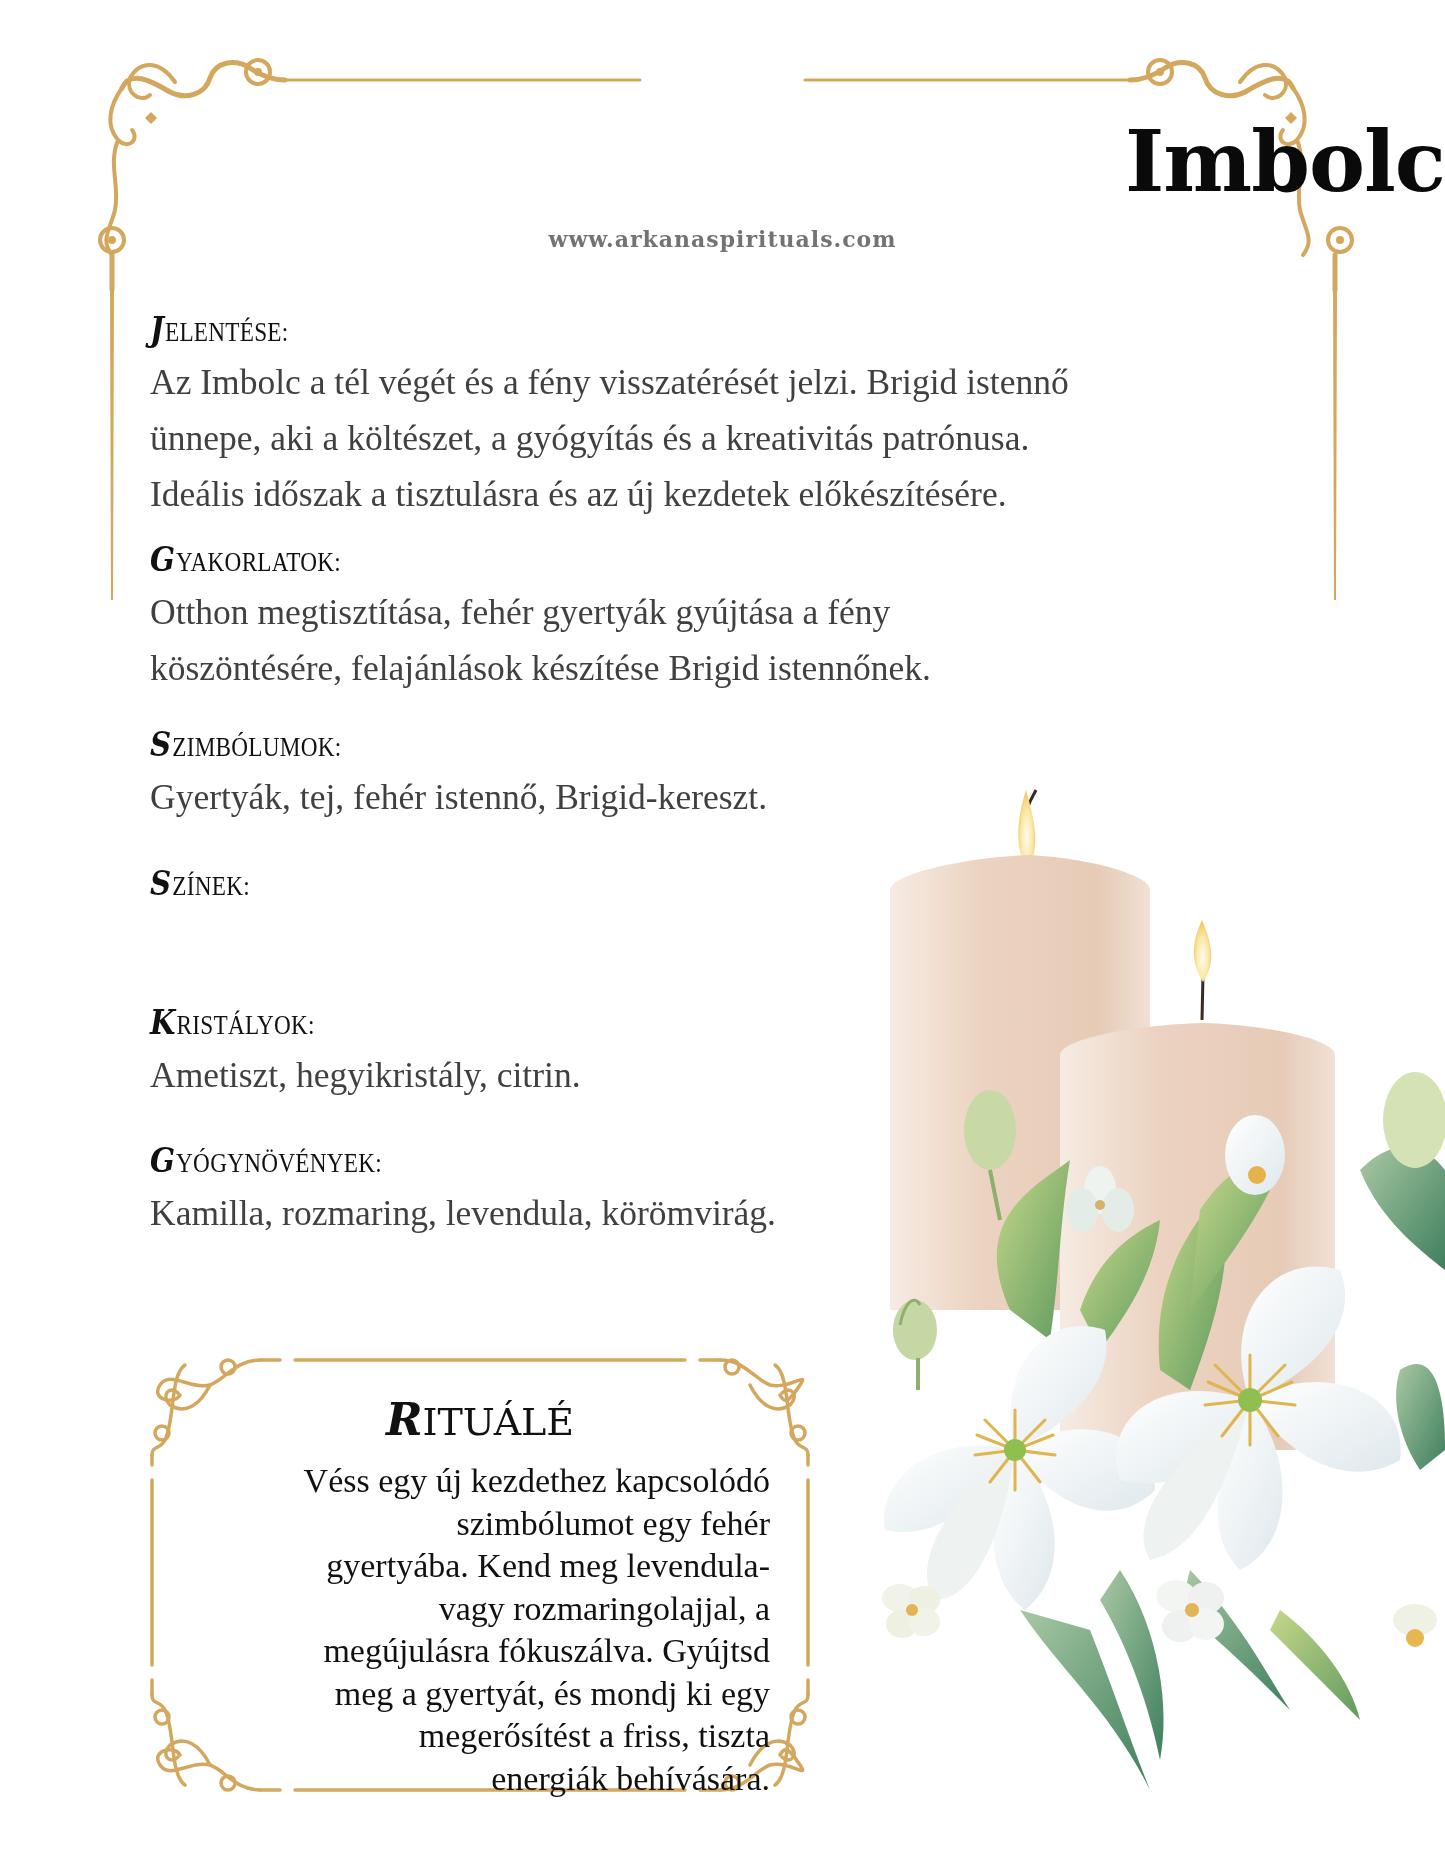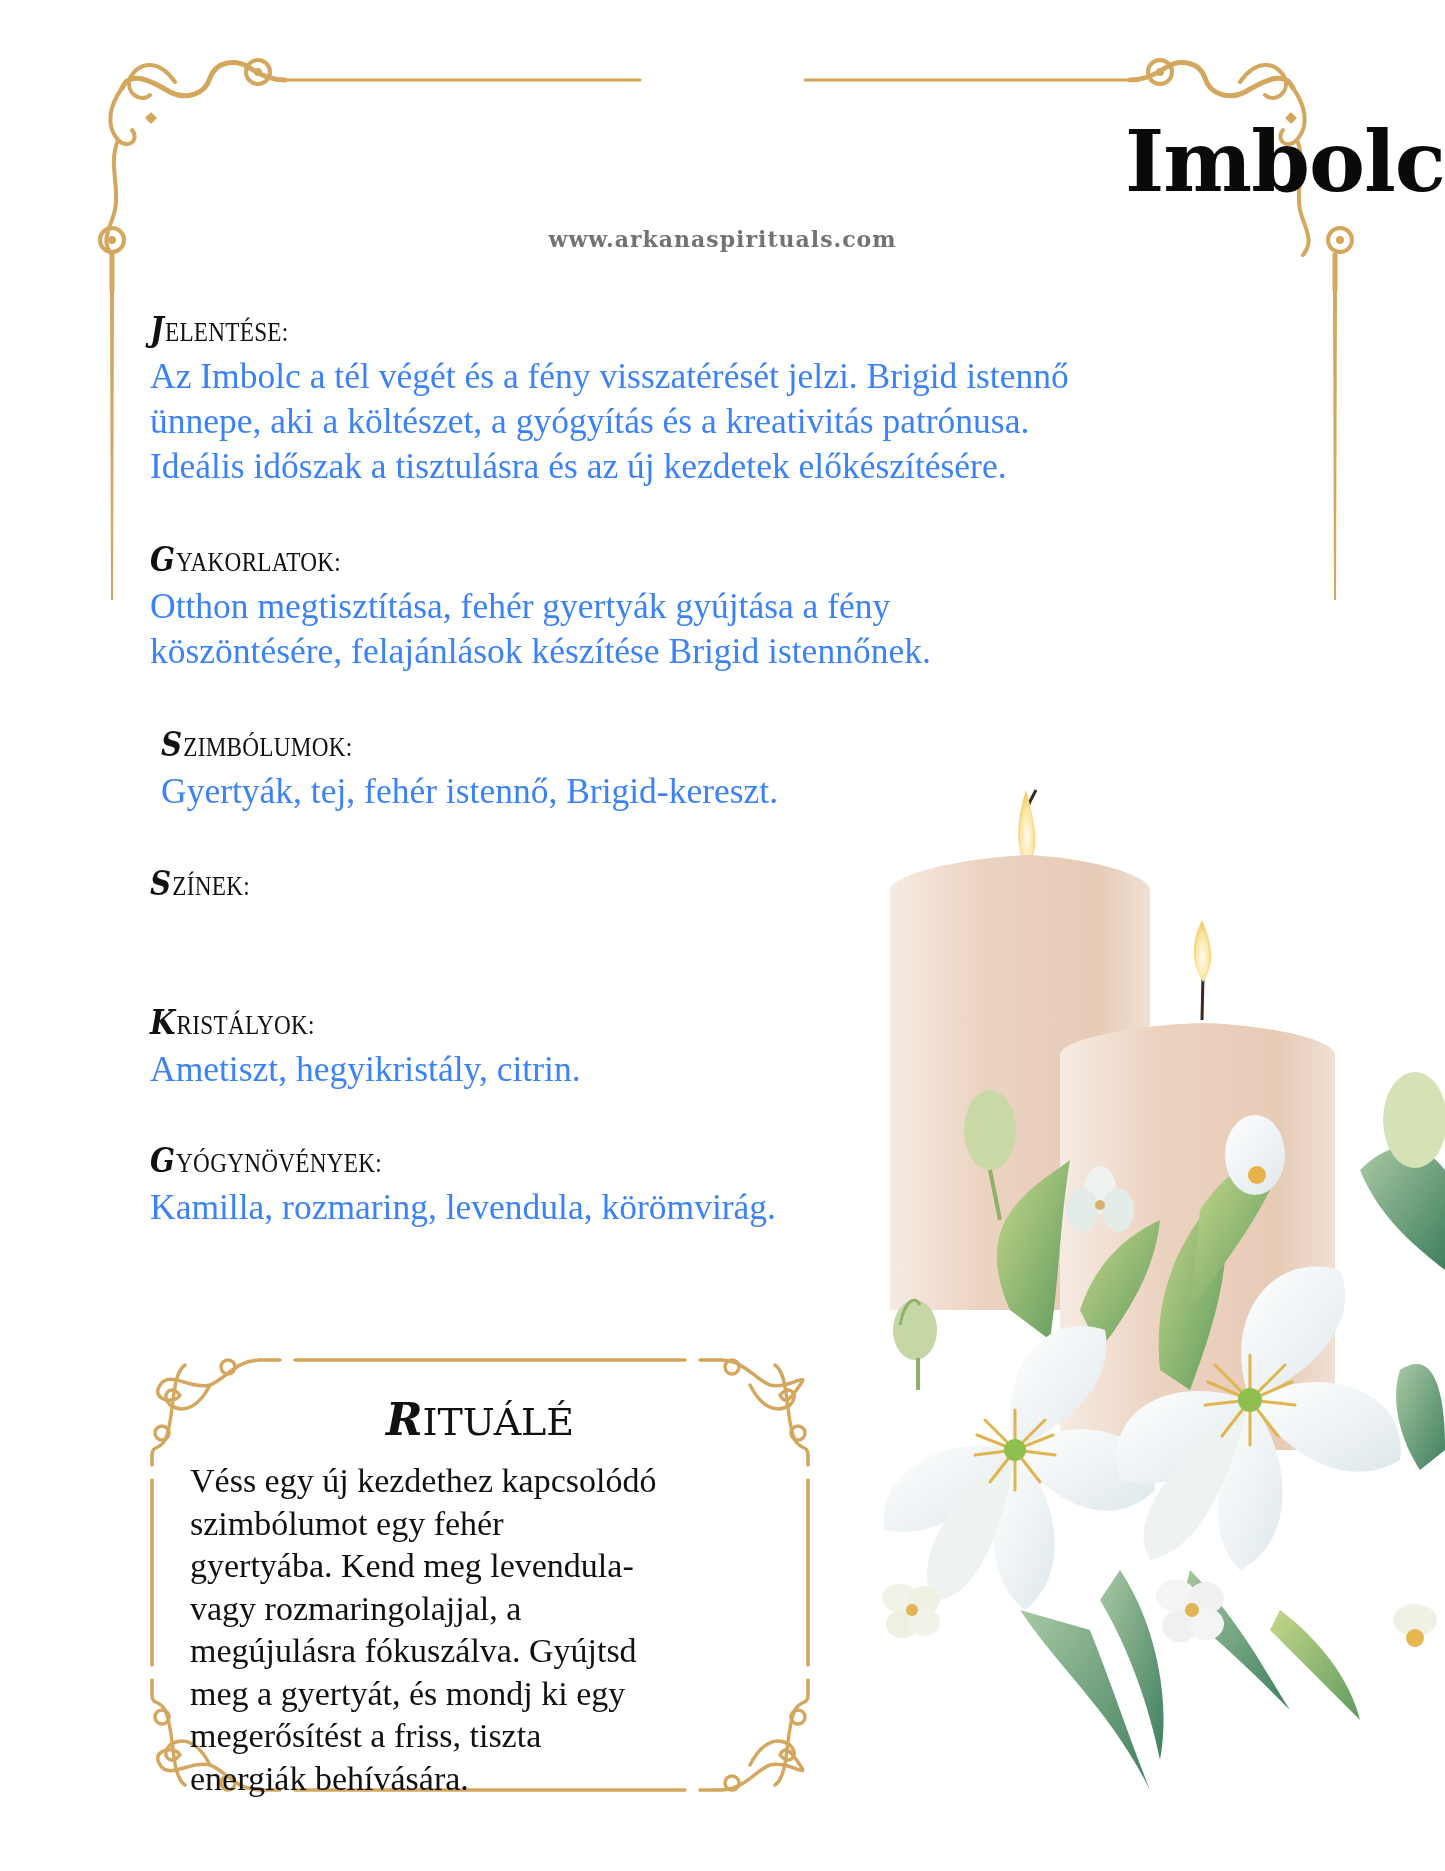--- a/index.html
+++ b/index.html
@@ -7,27 +7,27 @@
 
     
     .frame-svg { position: absolute; left: 0; top: 0; width: 1445px; height: 620px; pointer-events: none; }
 
     .title { position: absolute; left: 0; width: 1445px; top: 120px; text-align: right; font-family: "DejaVu Serif", serif; font-weight: bold; font-size: 84px; letter-spacing: -1px; color: #0a0a0a; line-height: 1; }
     .site { position: absolute; left: 0; width: 1445px; top: 226px; text-align: center; font-family: "DejaVu Serif", serif; font-weight: bold; font-size: 22px; letter-spacing: 1px; color: #737373; }
 
     .section { position: absolute; left: 150px; width: 1150px; }
     .sec-label { font-family: "Liberation Serif", serif; font-size: 27px; color: #111; line-height: 1; letter-spacing: 0.3px; transform: scaleX(0.86); transform-origin: left center; white-space: nowrap; }
     .sec-label .cap { font-family: "DejaVu Serif", serif; font-style: italic; font-weight: bold; font-size: 34px; margin-right: 1px; }
-    .sec-body { font-family: "Liberation Serif", serif; font-size: 35.5px; line-height: 45px; color: #3b82f6; margin-top: 8px; white-space: pre-line; }
+    .sec-body { font-family: "Liberation Serif", serif; font-size: 35.5px; line-height: 56px; color: #404040; margin-top: 8px; white-space: pre-line; }
 
     
     .ritual-svg { position: absolute; left: 140px; top: 1345px; width: 680px; height: 460px; pointer-events: none; }
     .ritual-title { position: absolute; left: 150px; width: 660px; top: 1398px; text-align: center; font-family: "DejaVu Serif", serif; font-size: 38px; color: #111; line-height: 1; }
     .ritual-title .cap { font-style: italic; font-weight: bold; font-size: 44px; }
-    .ritual-body { position: absolute; left: 190px; width: 580px; top: 1460px; text-align: left; font-family: "Liberation Serif", serif; font-size: 34px; line-height: 42.5px; color: #111; white-space: pre-line; }
+    .ritual-body { position: absolute; left: 190px; width: 580px; top: 1460px; text-align: right; font-family: "Liberation Serif", serif; font-size: 34px; line-height: 42.5px; color: #111; white-space: pre-line; }
 
     
     .illus { position: absolute; left: 860px; top: 750px; width: 585px; height: 1060px; }
   </style>
 </head>
 <body>
 
 <svg class="frame-svg" viewBox="0 0 1445 620">
   <g fill="none" stroke="#d4a75e" stroke-linecap="round">
 
@@ -72,21 +72,21 @@
 ünnepe, aki a költészet, a gyógyítás és a kreativitás patrónusa.
 Ideális időszak a tisztulásra és az új kezdetek előkészítésére.</div>
 </div>
 
 <div class="section" style="top:542px;">
   <div class="sec-label"><span class="cap">G</span><span>YAKORLATOK:</span></div>
   <div class="sec-body">Otthon megtisztítása, fehér gyertyák gyújtása a fény
 köszöntésére, felajánlások készítése Brigid istennőnek.</div>
 </div>
 
-<div class="section" style="top:727px;margin-left:11px;">
+<div class="section" style="top:727px;">
   <div class="sec-label"><span class="cap">S</span><span>ZIMBÓLUMOK:</span></div>
   <div class="sec-body">Gyertyák, tej, fehér istennő, Brigid-kereszt.</div>
 </div>
 
 <div class="section" style="top:866px;">
   <div class="sec-label"><span class="cap">S</span><span>ZÍNEK:</span></div>
 </div>
 
 <div class="section" style="top:1005px;">
   <div class="sec-label"><span class="cap">K</span><span>RISTÁLYOK:</span></div>

